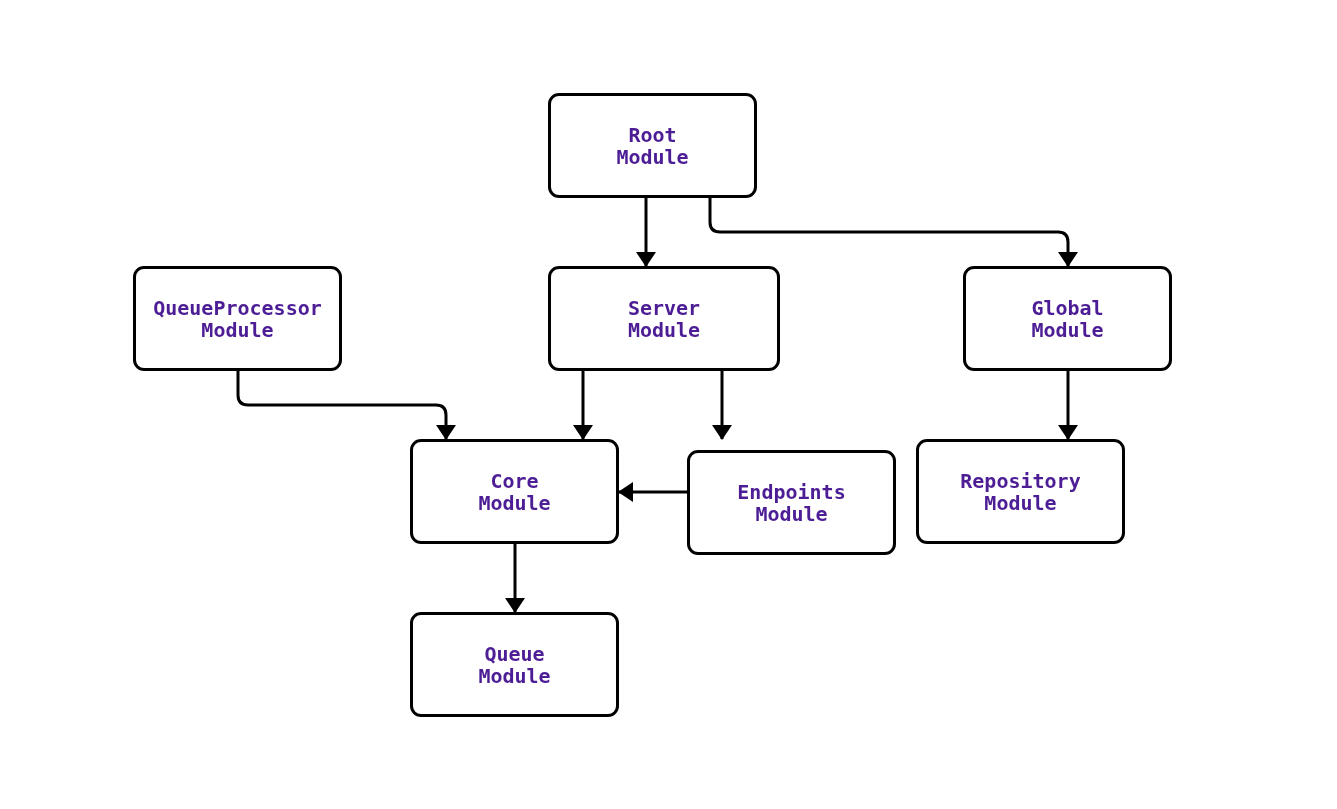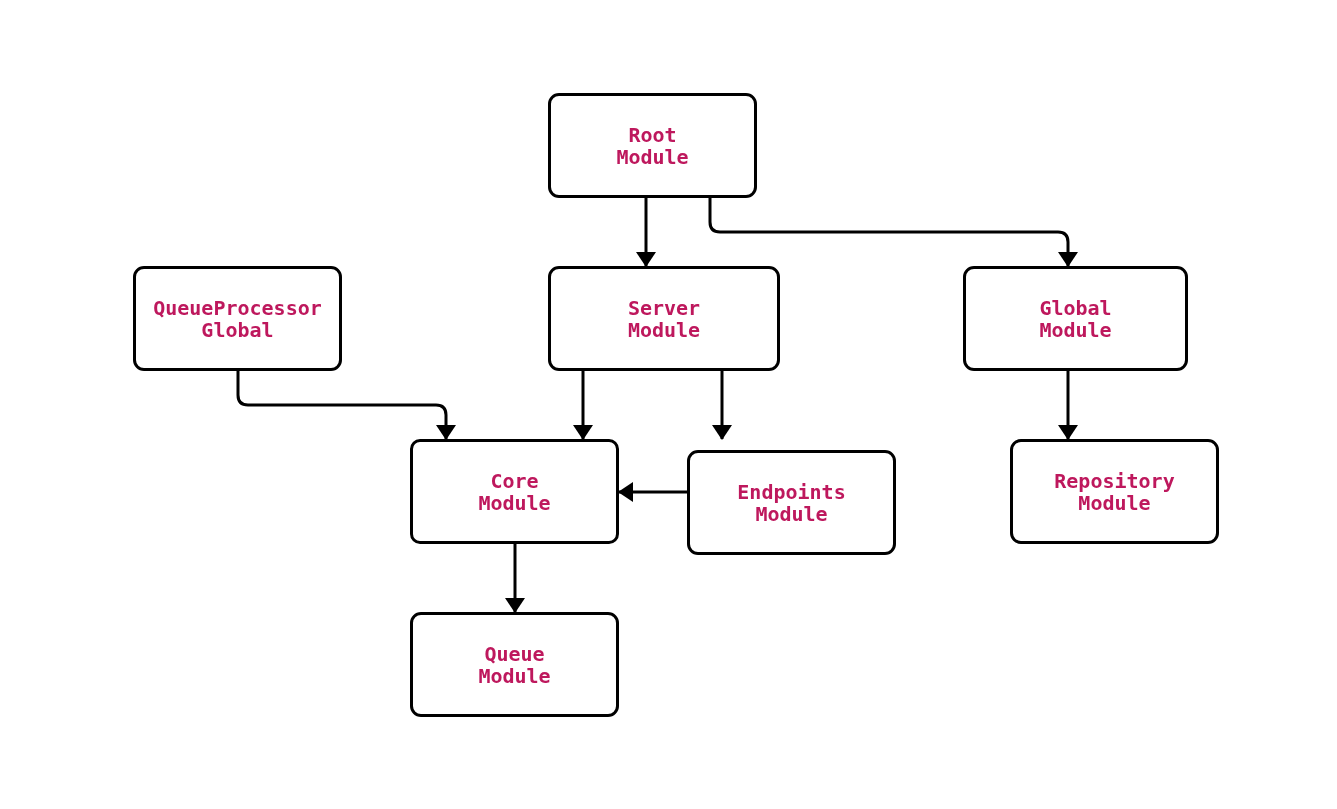--- a/index.html
+++ b/index.html
@@ -29,21 +29,21 @@
     border: 3px solid #000000;
     border-radius: 11px;
     display: flex;
     align-items: center;
     justify-content: center;
     text-align: center;
     font-family: "DejaVu Sans Mono", monospace;
     font-weight: bold;
     font-size: 20px;
     line-height: 22px;
-    color: #be185d;
+    color: #4c1d95;
     white-space: pre-line;
   }
   .edge {
     fill: none;
     stroke: #000000;
     stroke-width: 3px;
   }
 </style>
 </head>
 <body>
@@ -64,27 +64,27 @@
         <path class="edge" d="M722,371 L722,439" stroke="#000000" marker-end="url(#arrowhead)"></path>
         <path class="edge" d="M687,492 L619,492" stroke="#000000" marker-end="url(#arrowhead)"></path>
         <path class="edge" d="M1068,371 L1068,439" stroke="#000000" marker-end="url(#arrowhead)"></path>
         <path class="edge" d="M515,544 L515,612" stroke="#000000" marker-end="url(#arrowhead)"></path>
       </g>
   </svg>
 
   <div class="node" style="left: 548px; top: 93px; width: 209px; height: 105px;">Root
 Module</div>
   <div class="node" style="left: 133px; top: 266px; width: 209px; height: 105px;">QueueProcessor
-Global</div>
+Module</div>
   <div class="node" style="left: 548px; top: 266px; width: 232px; height: 105px;">Server
 Module</div>
-  <div class="node" style="left: 963px; top: 266px; width: 225px; height: 105px;">Global
+  <div class="node" style="left: 963px; top: 266px; width: 209px; height: 105px;">Global
 Module</div>
-  <div class="node" style="left: 410px; top: 439px; width: 209px; height: 105px; border-radius: 10px;">Core
+  <div class="node" style="left: 410px; top: 439px; width: 209px; height: 105px;">Core
 Module</div>
   <div class="node" style="left: 687px; top: 450px; width: 209px; height: 105px;">Endpoints
 Module</div>
-  <div class="node" style="left: 1010px; top: 439px; width: 209px; height: 105px;">Repository
+  <div class="node" style="left: 916px; top: 439px; width: 209px; height: 105px;">Repository
 Module</div>
   <div class="node" style="left: 410px; top: 612px; width: 209px; height: 105px; text-align: center;">Queue
 Module</div>
 
 </div>
 
 </body></html>

